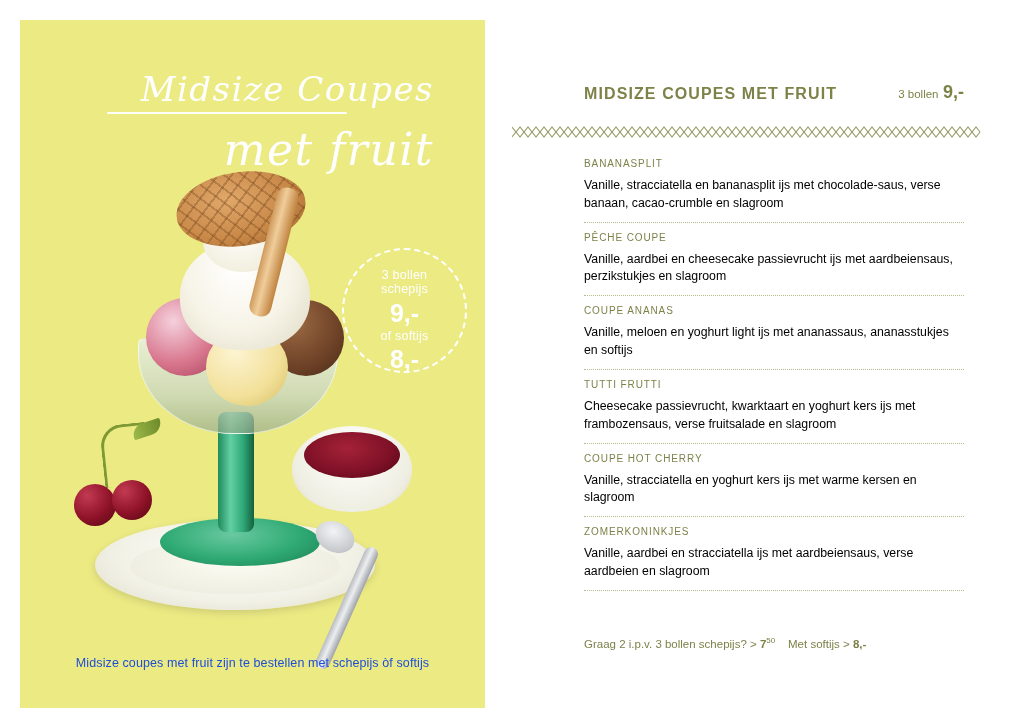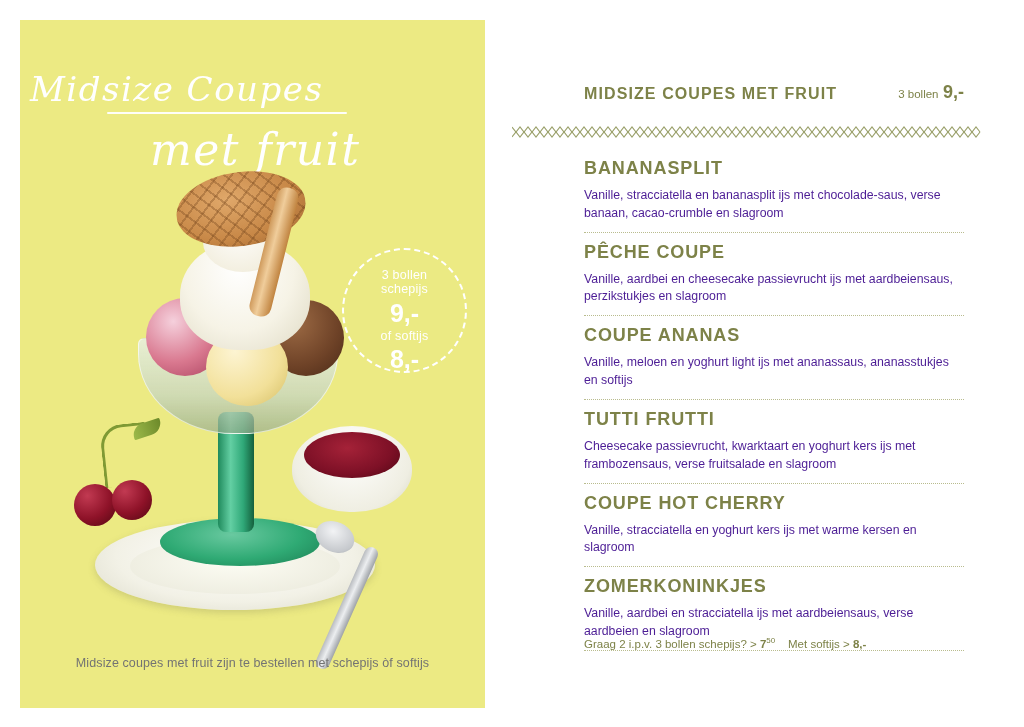--- a/index.html
+++ b/index.html
@@ -26,21 +26,21 @@
     height: 688px;
     background: #ecea83;
     overflow: hidden;
   }
 
   .title-block {
     position: absolute;
     left: 0;
     top: 52px;
     width: 414px;
-    text-align: left;
+    text-align: right;
   }
   .title-line1 {
     font-family: "DejaVu Serif", serif;
     font-style: italic;
     font-size: 34px;
     color: #ffffff;
     letter-spacing: 1.5px;
     line-height: 1.05;
     padding-left: 10px;
   }
@@ -198,21 +198,21 @@
     position: absolute; left: 295px; top: 372px; width: 40px; height: 30px;
     background: radial-gradient(ellipse at 40% 35%, #f2f3f5 0%, #c6c9cd 70%, #9ba0a5 100%);
     border-radius: 50%;
     transform: rotate(24deg);
   }
 
   .left-caption {
     position: absolute; left: 0; bottom: 38px; width: 465px;
     text-align: center;
     font-size: 12.5px;
-    color: #737373;
+    color: #1d4ed8;
     letter-spacing: .1px;
   }
 
   
   .right-panel {
     position: absolute;
     left: 512px;
     top: 20px;
     width: 470px;
     height: 688px;
@@ -234,25 +234,25 @@
     overflow: hidden;
   }
   .zigzag svg { display: block; }
 
   .menu {
     position: absolute; left: 72px; top: 132px; width: 380px;
   }
   .item { padding: 9px 0 9px 0; border-bottom: 1px dotted #b9bc8e; }
   .item:first-child { padding-top: 6px; }
   .item-name {
-    font-size: 18px; font-weight: bold; color: #7d8248;
+    font-size: 10px; font-weight: normal; color: #7d8248;
     letter-spacing: .9px; margin-bottom: 3px;
   }
   .item-desc {
-    font-size: 12.3px; color: #4c1d95; line-height: 1.45; margin-top: 8px;
+    font-size: 12.3px; color: #000000; line-height: 1.45; margin-top: 8px;
   }
   .foot-note {
     position: absolute; left: 72px; top: 616px; width: 390px;
     font-size: 11.5px; color: #7d8248;
   }
   .foot-note b { font-weight: bold; }
   .foot-note sup { font-size: 8px; margin-top: 13px; }
 </style>
 </head>
 <body>

